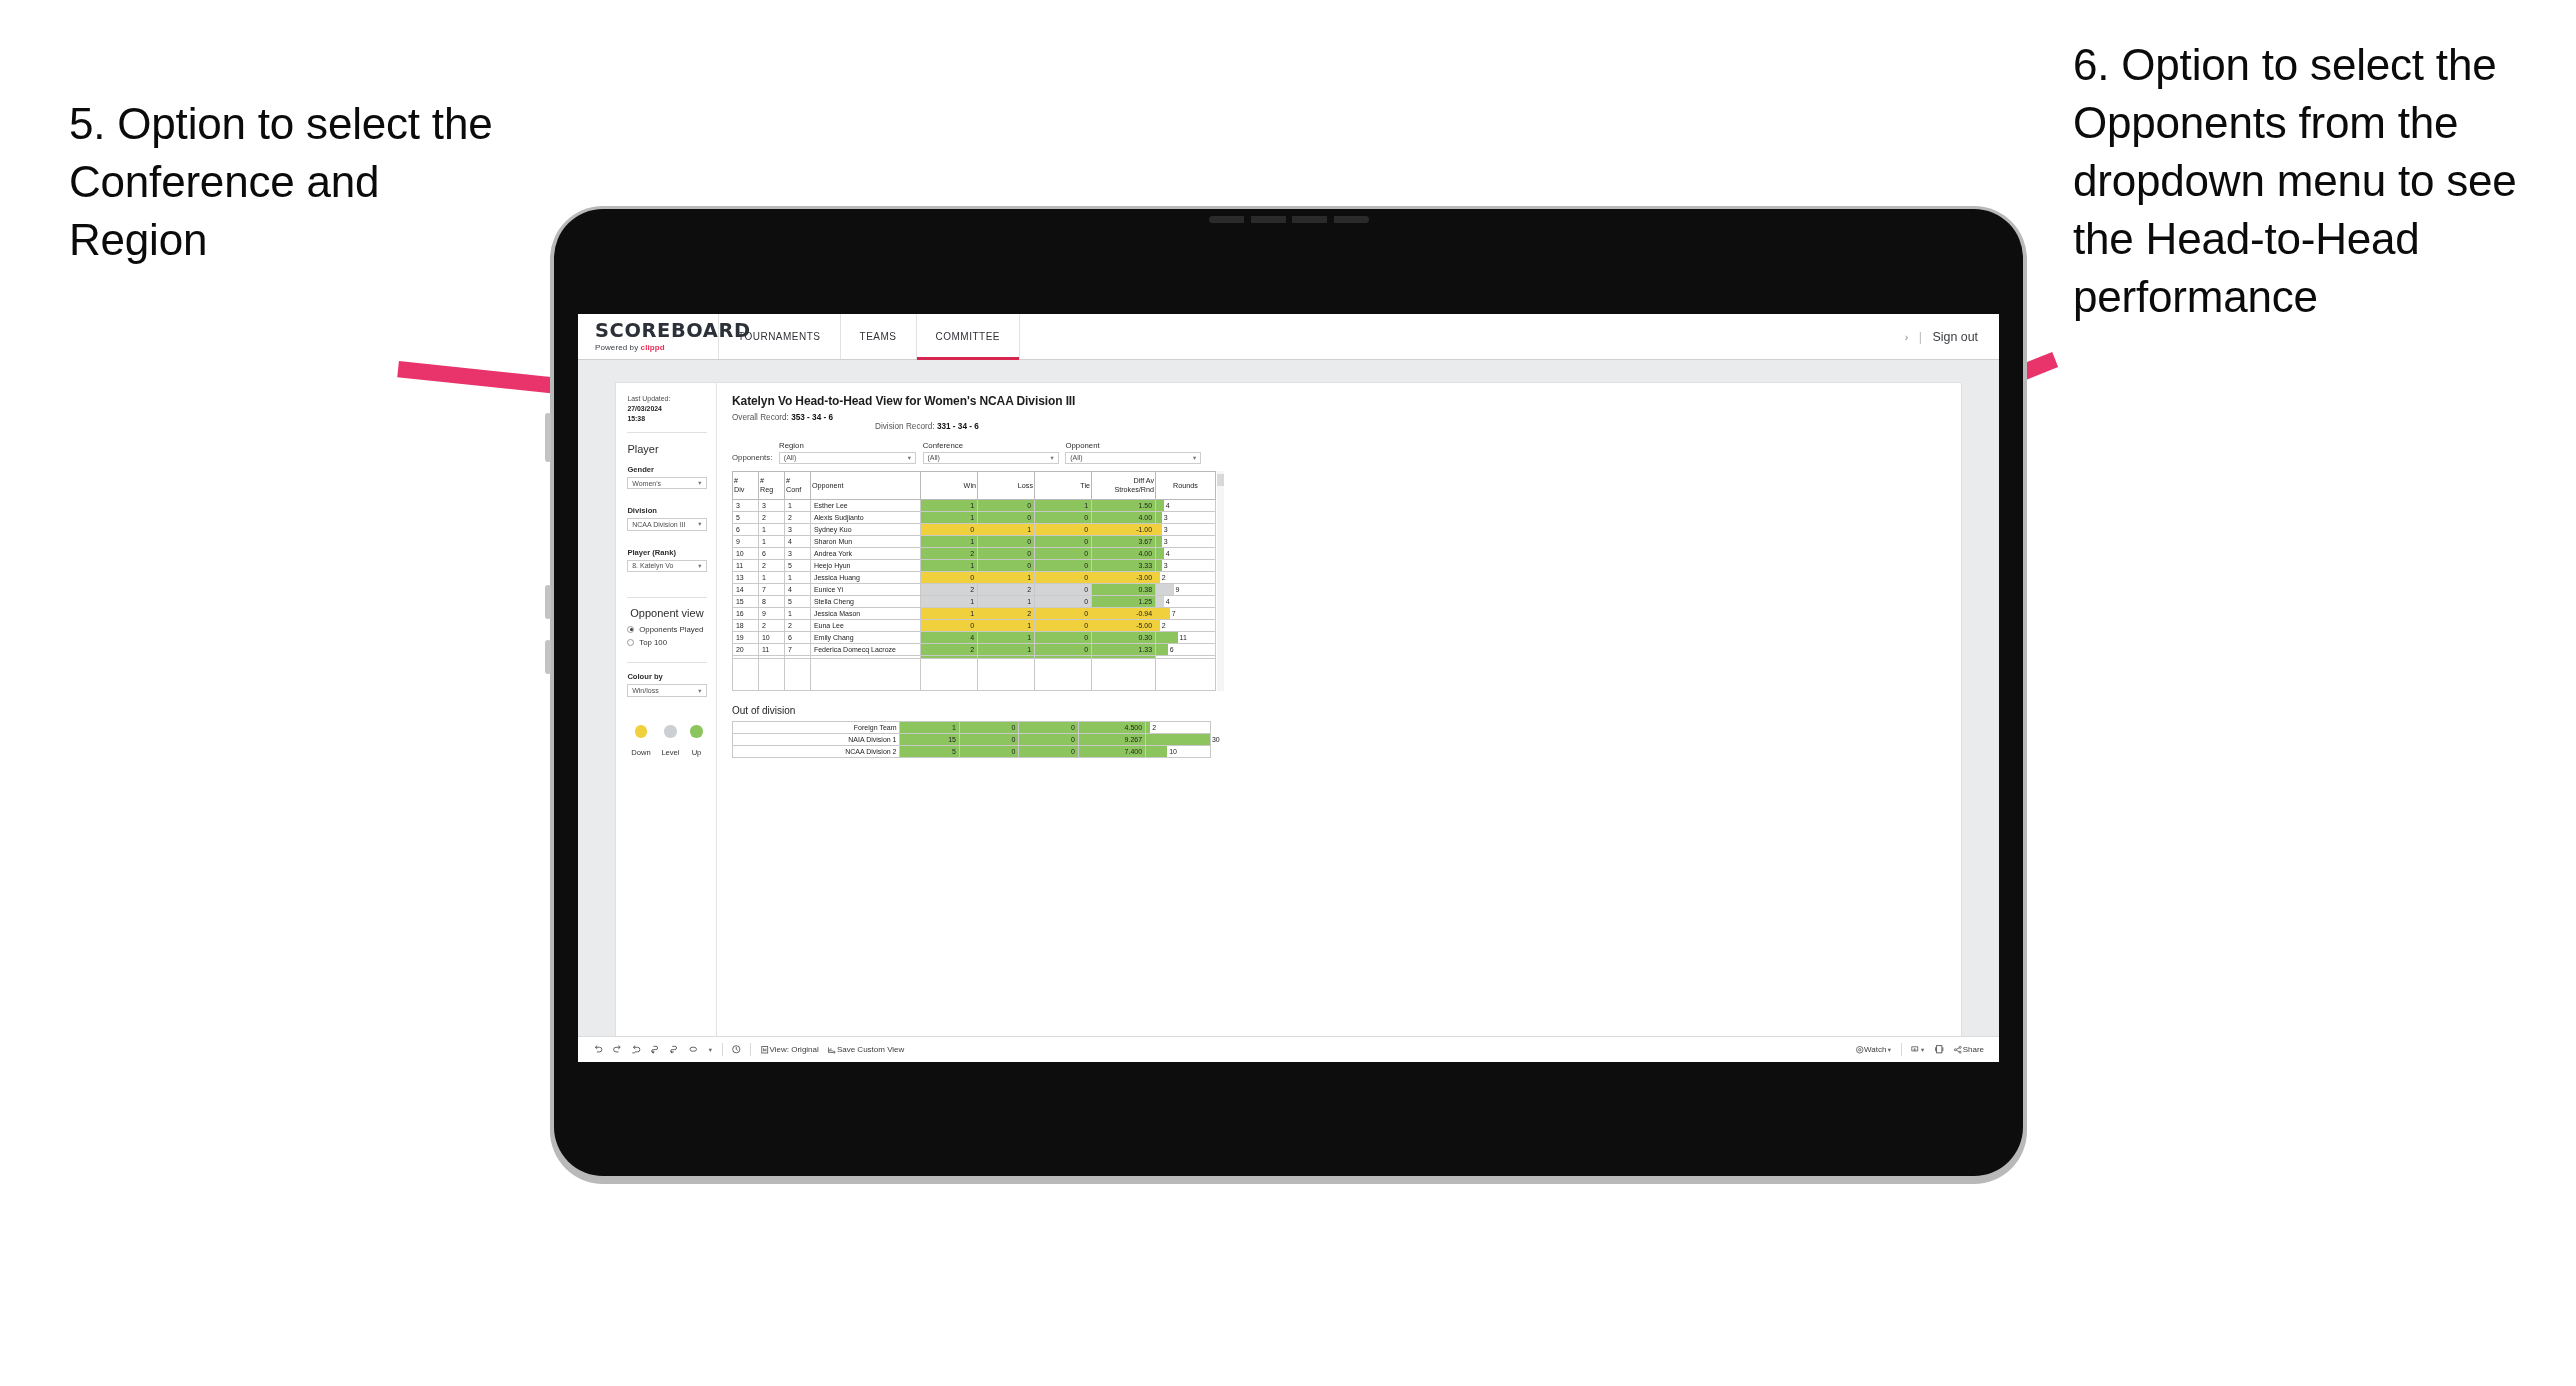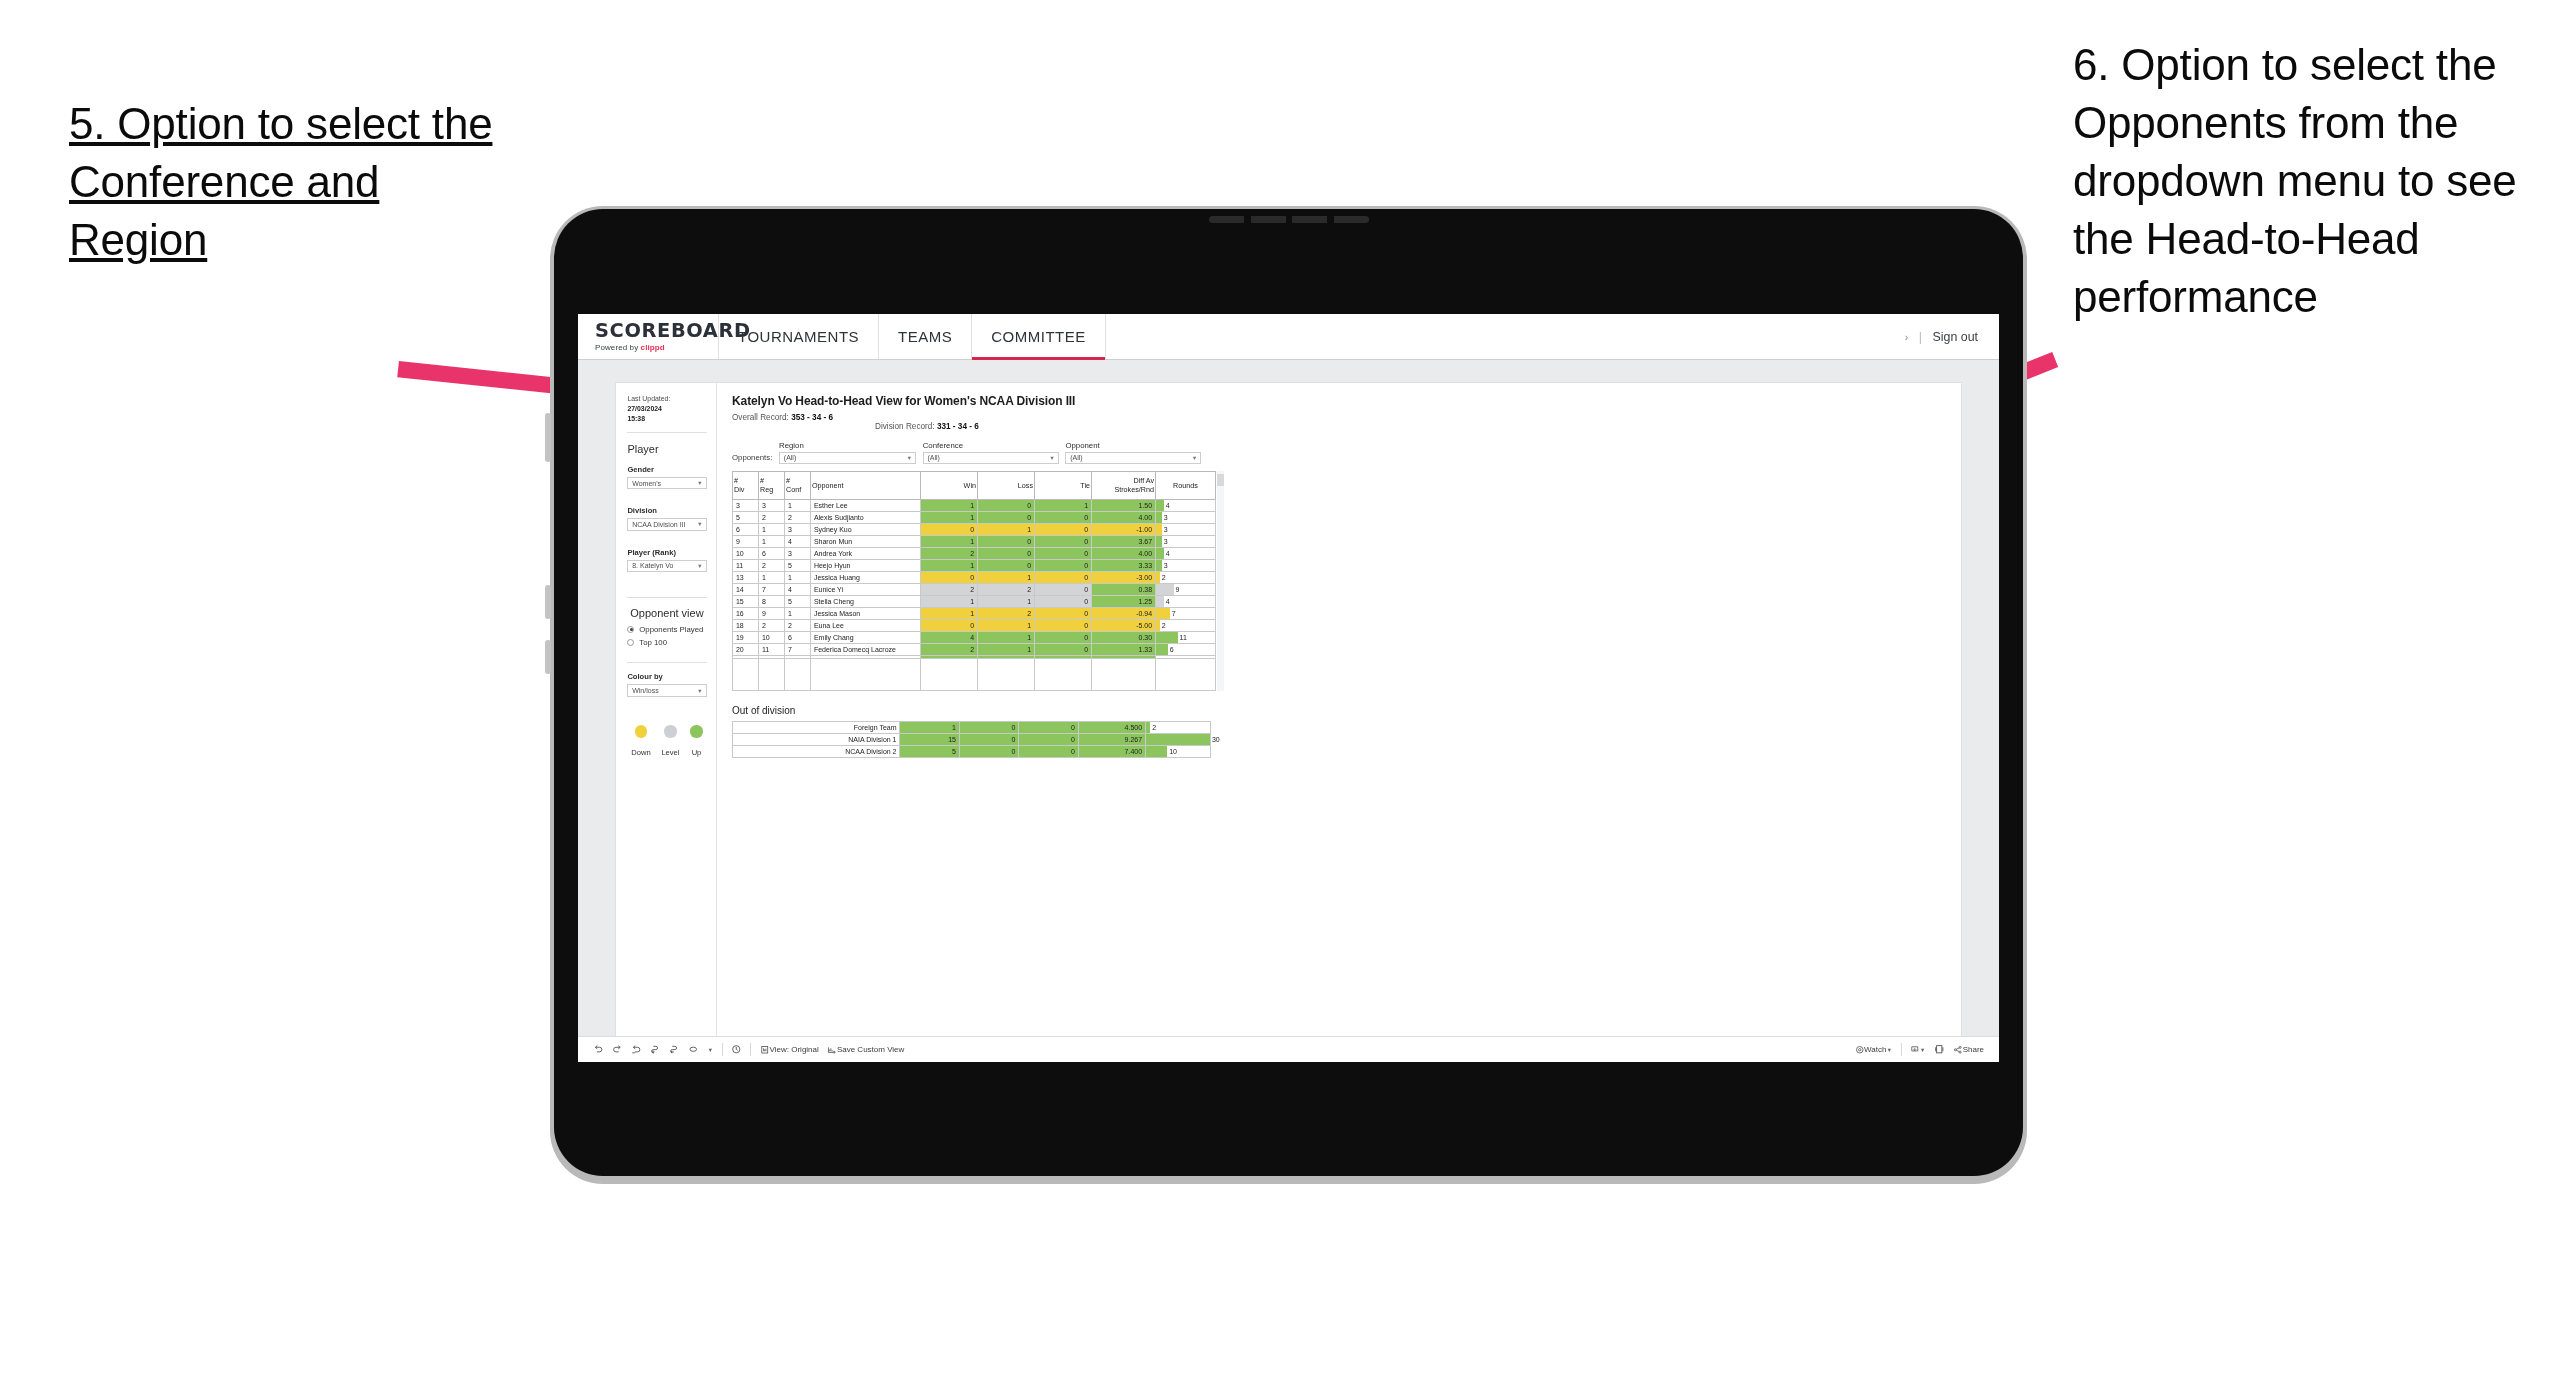--- a/index.html
+++ b/index.html
@@ -4,21 +4,21 @@
 <style>
   html,body{margin:0;padding:0;}
   body{
     width:2576px;height:1386px;position:relative;overflow:hidden;
     background:#ffffff;
     font-family:"Liberation Sans",sans-serif;
   }
 
   
   .anno{position:absolute;color:#0b0b0b;font-size:44px;line-height:1.32;font-weight:400;letter-spacing:-0.2px;}
-  #anno-left{left:69px;top:95px;width:447px;text-decoration:underline;}
+  #anno-left{left:69px;top:95px;width:447px;}
   #anno-right{left:2073px;top:36px;width:504px;}
 
   .arrow{position:absolute;left:0;top:0;width:2576px;height:1386px;pointer-events:none;}
 
   
   #tablet{position:absolute;left:550px;top:206px;width:1477px;height:978px;}
   .tab-outer{position:absolute;inset:0;background:#b9b9b9;border-radius:53px;}
   .tab-body{position:absolute;left:3.8px;top:2.9px;right:3.8px;bottom:7.6px;background:#0d0d0d;border-radius:49px;}
   .tab-speaker{position:absolute;left:50%;top:7.6px;transform:translateX(-50%);width:160px;height:6.7px;
      background:linear-gradient(90deg,#2a2a2a 0 22%,#0d0d0d 22% 26%,#2a2a2a 26% 48%,#0d0d0d 48% 52%,#2a2a2a 52% 74%,#0d0d0d 74% 78%,#2a2a2a 78% 100%);border-radius:3.8px;}
@@ -31,21 +31,21 @@
   
   .app{position:absolute;inset:0;display:flex;flex-direction:column;background:#e9ebed;}
 
   .navbar{height:45px;background:#fff;display:flex;align-items:stretch;border-bottom:1px solid #cfcfcf;flex:none;}
   .logo-wrap{width:141px;display:flex;flex-direction:column;justify-content:center;padding-left:17px;
      border-right:1px solid #e2e2e2;box-sizing:border-box;}
   .logo-main{font-family:"DejaVu Sans",sans-serif;font-weight:700;font-size:19px;letter-spacing:0.6px;color:#2c3038;line-height:1;
      transform:scaleX(1.02);transform-origin:left;}
   .logo-sub{font-size:8px;color:#3b3f46;margin-top:2.9px;letter-spacing:0.1px;}
   .logo-sub b{color:#e8325a;font-weight:700;}
-  .navitem{display:flex;align-items:center;padding:0 19px;font-size:15px;color:#2f3237;letter-spacing:0.5px;
+  .navitem{display:flex;align-items:center;padding:0 19px;font-size:10px;color:#2f3237;letter-spacing:0.5px;
      border-right:1px solid #e2e2e2;box-sizing:border-box;position:relative;cursor:pointer;}
   .navitem.active:after{content:"";position:absolute;left:0;right:0;bottom:-1px;height:2.9px;background:#d6254f;}
   .nav-spacer{flex:1;border-right:none;}
   .nav-right{display:flex;align-items:center;gap:10.5px;padding-right:21px;font-size:12.4px;color:#3a3d42;}
   .nav-chev{color:#888;font-size:10.5px;}
   .nav-sep{color:#bbb;}
 
   .subnav{height:31px;background:#fff;display:flex;align-items:center;gap:27px;padding:0 19px;
      border-bottom:1px solid #d9d9d9;flex:none;box-sizing:border-box;}
   .subitem{font-size:11px;color:#33363b;letter-spacing:0.4px;cursor:pointer;white-space:nowrap;}

